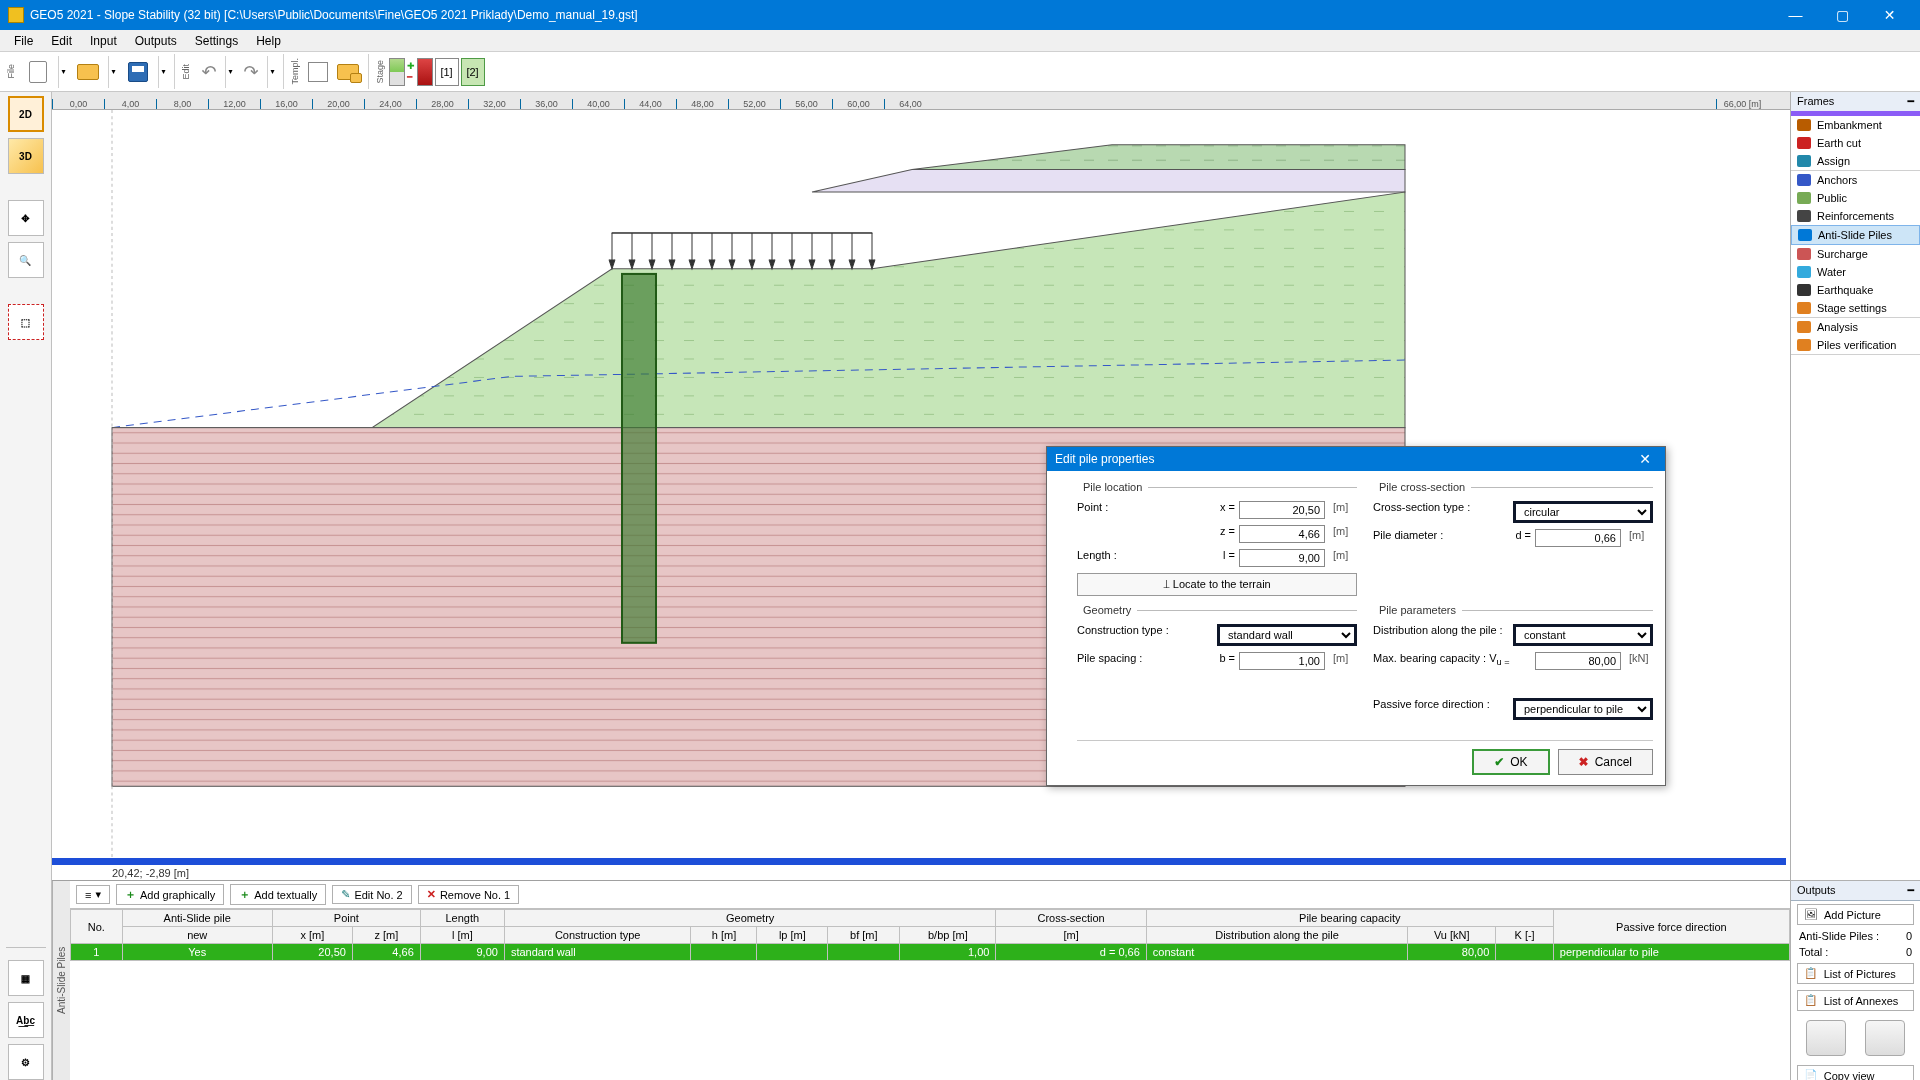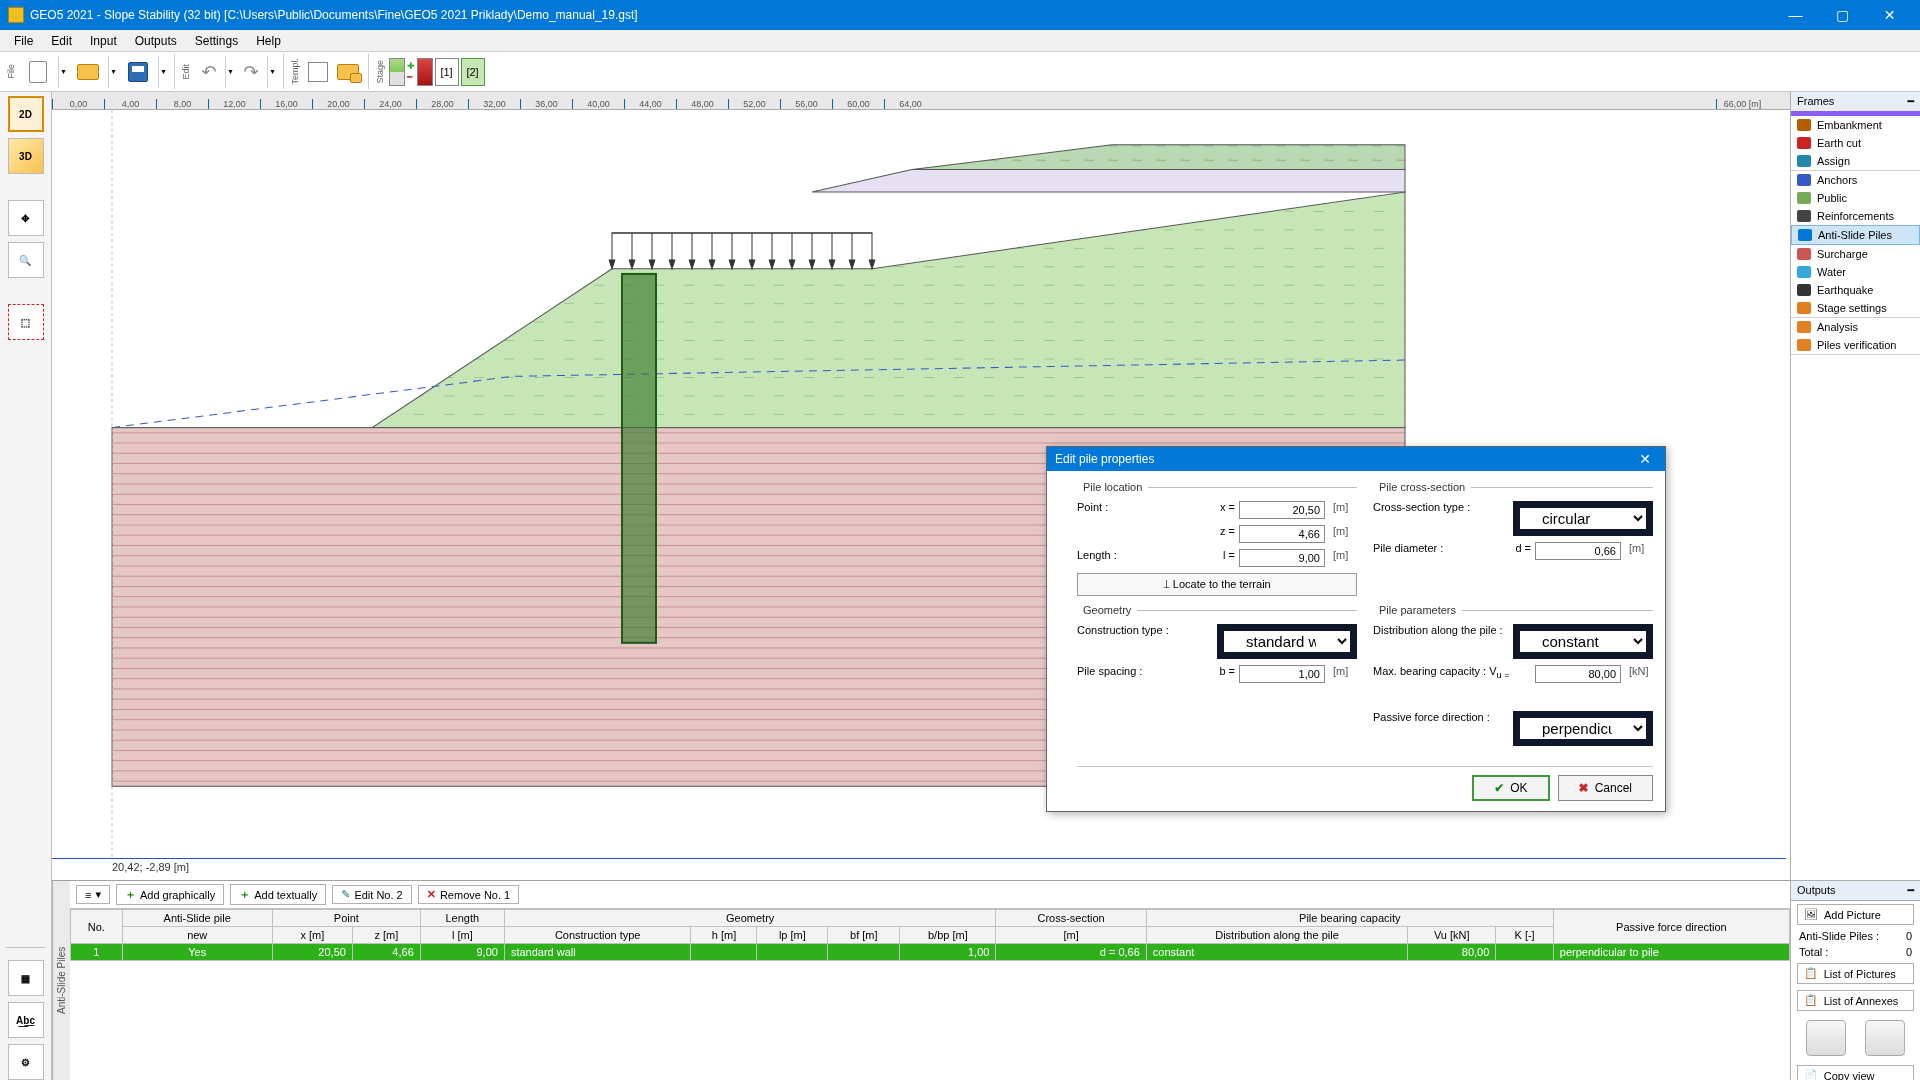--- a/index.html
+++ b/index.html
@@ -43,21 +43,21 @@
 .lbar .vbtn.cube { background: linear-gradient(135deg,#ffe9a8,#f7c14e); }
 .lbar .vspacer { height: 14px; }
 .lbar .sep { height: 1px; width: 40px; background: #c0c0c0; margin: 6px 0; }
 
 
 .drawwrap { grid-column: 2; grid-row: 1; position: relative; background: #fff; overflow: hidden; }
 .ruler { height: 18px; background: #e8e8e8; border-bottom: 1px solid #aaa; display: flex; font-size: 9px; color: #555; align-items: flex-end; position: relative; overflow: hidden; }
 .ruler span { width: 52px; text-align: center; border-left: 1px solid #0369a1; height: 10px; line-height: 10px; }
 .ruler .end { position: absolute; right: 22px; }
 .canvas { position: absolute; top: 18px; left: 0; right: 0; bottom: 22px; }
-.statusbar { position: absolute; bottom: 0; left: 0; right: 4px; height: 22px; border-top: 1px solid #1d4ed8; background: #fff; padding: 2px 60px; font-size: 11px; color: #333; }
+.statusbar { position: absolute; bottom: 0; left: 0; right: 4px; height: 22px; border-top: 7px solid #1d4ed8; background: #fff; padding: 2px 60px; font-size: 11px; color: #333; }
 
 
 .canvas svg { width: 100%; height: 100%; }
 
 
 .rpanel { grid-column: 3; grid-row: 1; display: flex; flex-direction: column; border-left: 1px solid #b0b0b0; background: #fff; }
 .rpanel .hdr { background: #e8eef7; border-bottom: 5px solid #8b5cf6; padding: 3px 6px; font-size: 11px; font-weight: normal; display: flex; justify-content: space-between; }
 .rpanel .grp { border-bottom: 1px solid #d0d0d0; }
 .rpanel .item { display: flex; align-items: center; gap: 6px; padding: 3px 6px; font-size: 11px; cursor: pointer; }
 .rpanel .item.sel { background: #cde5f7; border: 1px solid #7eb4ea; }
@@ -90,21 +90,21 @@
 .dialog .dlg-title { height: 24px; background: #0078d7; color: #fff; display: flex; align-items: center; padding: 0 8px; font-size: 12px; }
 .dialog .dlg-title .close { margin-left: auto; font-size: 14px; padding: 0 6px; cursor: pointer; }
 .dialog .dlg-body { padding: 10px 12px; display: grid; grid-template-columns: 1fr 1fr; gap: 8px 16px; margin-left: 18px; }
 .dialog fieldset { border: none; border-top: 1px solid #bbb; padding-top: 8px; }
 .dialog legend { font-size: 11px; color: #333; padding: 0 6px; }
 .dialog .fieldrow { display: flex; align-items: flex-start; margin-bottom: 6px; font-size: 11px; gap: 4px; }
 .dialog .fieldrow label { flex: 1; }
 .dialog .fieldrow .sym { width: 26px; text-align: right; }
 .dialog .fieldrow input[type=text] { width: 86px; text-align: right; padding: 2px 4px; border: 1px solid #888; font-size: 11px; }
 .dialog .fieldrow .unit { width: 28px; color: #555; padding-left: 4px; }
-.dialog .fieldrow select { width: 140px; padding: 1px 18px; border: 7px solid #0f172a; font-size: 15px; background: #fff; }
+.dialog .fieldrow select { width: 140px; padding: 1px 4px; border: 3px solid #0f172a; font-size: 11px; background: #fff; }
 .dialog .widebtn { border: 1px solid #999; background: #f8f8f8; padding: 4px; text-align: center; font-size: 11px; cursor: pointer; }
 .dialog .dlg-btns { grid-column: 1 / span 2; border-top: 1px solid #c8c8c8; padding-top: 8px; display: flex; justify-content: flex-end; gap: 8px; margin-top: 6px; }
 .dialog .dlg-btns .btn { border: 1px solid #888; padding: 4px 20px; font-size: 12px; display: flex; align-items: center; gap: 6px; cursor: pointer; background: #f4f4f4; }
 .dialog .dlg-btns .btn.ok { border: 2px solid #3a9a3a; }
 .chk { color: #1a8a1a; font-weight: bold; }
 .x { color: #cc2222; font-weight: bold; }
 
 .bot-wrap { display: flex; height: 100%; }
 </style>
 </head>

